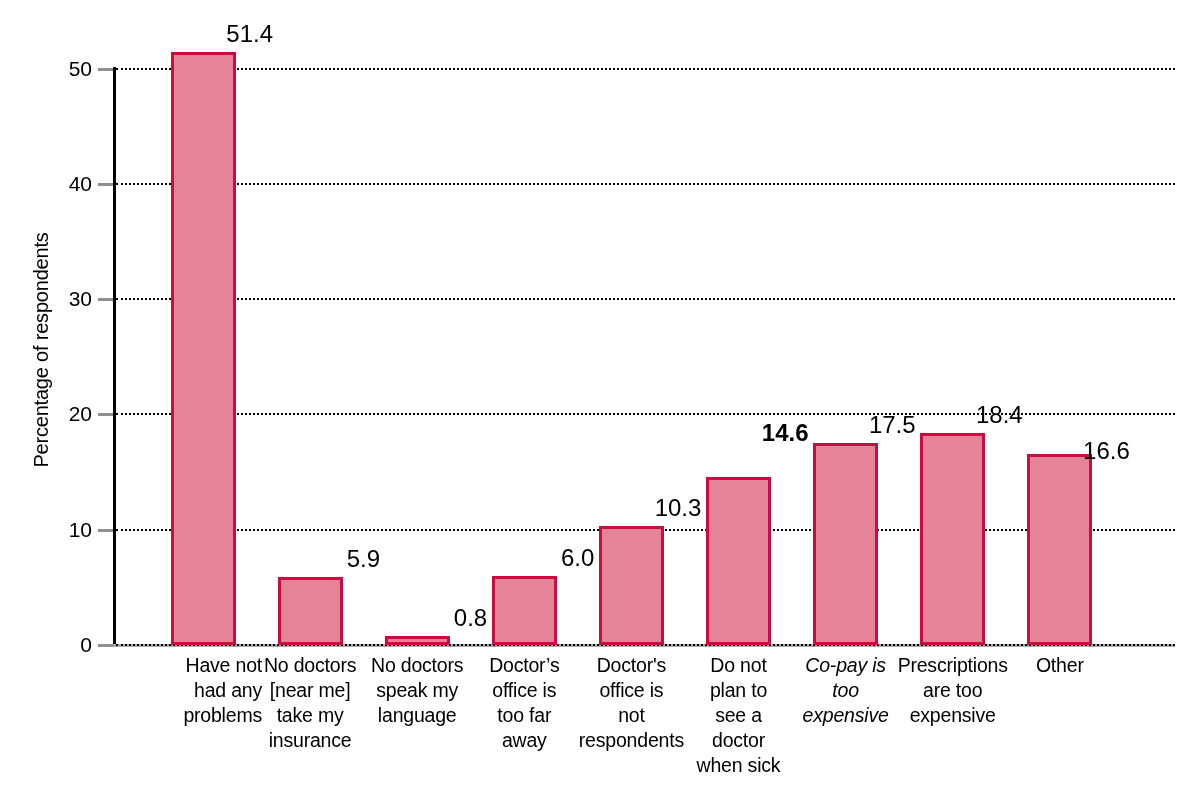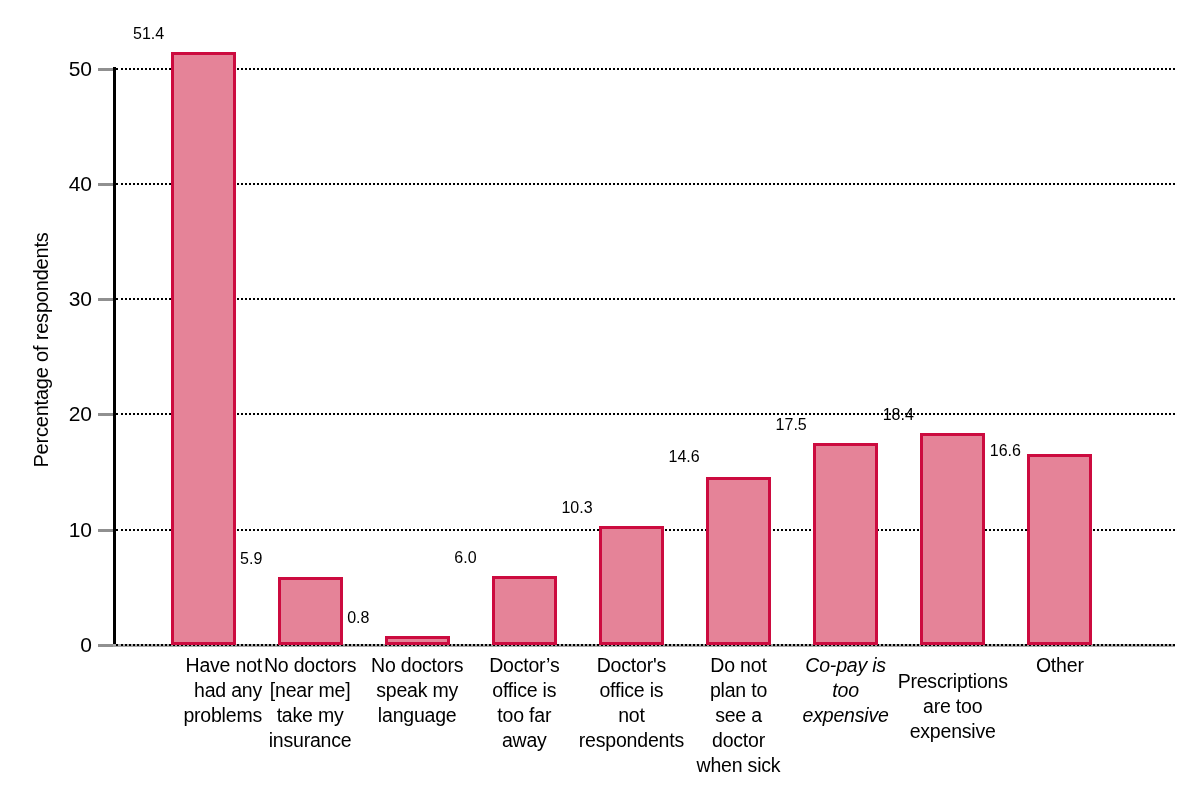--- a/index.html
+++ b/index.html
@@ -91,22 +91,22 @@
   .bar {
     position: absolute;
     background: #e58398;
     border: 3px solid #cc0b3f;
     box-sizing: border-box;
   }
 
   .bar-value {
     position: absolute;
     width: 140px;
-    text-align: left;
-    font-size: 16px;
+    text-align: right;
+    font-size: 24px;
     line-height: 20px;
     white-space: nowrap;
   }
 
   .cat-label {
     position: absolute;
     top: 653px;
     width: 118px;
     text-align: center;
     font-size: 19.5px;
@@ -167,34 +167,34 @@
 office is
 too far
 away</div>
       <div class="bar" title="10.3" style="left: 598.9px; top: 526.241px; width: 65px; height: 118.759px; background: rgb(229, 131, 152); border-color: rgb(204, 11, 63);"></div>
       <div class="bar-value" style="left: 561.4px; top: 498.241px;">10.3</div>
       <div class="cat-label" style="left: 572.4px;">Doctor's
 office is
 not
 respondents</div>
       <div class="bar" title="14.6" style="left: 706px; top: 476.662px; width: 65px; height: 168.338px; background: rgb(229, 131, 152); border-color: rgb(204, 11, 63);"></div>
-      <div class="bar-value" style="left: 668.5px; top: 447px;">14.6</div>
+      <div class="bar-value" style="left: 668.5px; top: 423px; font-weight: bold;">14.6</div>
       <div class="cat-label" style="left: 679.5px;">Do not
 plan to
 see a
 doctor
 when sick</div>
       <div class="bar" title="17.5" style="left: 813.1px; top: 443.225px; width: 65px; height: 201.775px; background: rgb(229, 131, 152); border-color: rgb(204, 11, 63);"></div>
       <div class="bar-value" style="left: 775.6px; top: 415.225px;">17.5</div>
       <div class="cat-label" style="left: 786.6px; font-style: italic;">Co-pay is
 too
 expensive</div>
       <div class="bar" title="18.4" style="left: 920.2px; top: 432.848px; width: 65px; height: 212.152px; background: rgb(229, 131, 152); border-color: rgb(204, 11, 63);"></div>
       <div class="bar-value" style="left: 882.7px; top: 404.848px;">18.4</div>
-      <div class="cat-label" style="left: 893.7px; margin-top: 16px;">Prescriptions
+      <div class="cat-label" style="left: 893.7px;">Prescriptions
 are too
 expensive</div>
       <div class="bar" title="16.6" style="left: 1027.3px; top: 453.602px; width: 65px; height: 191.398px; background: rgb(229, 131, 152); border-color: rgb(204, 11, 63);"></div>
       <div class="bar-value" style="left: 989.8px; top: 425.602px; margin-top: 15px;">16.6</div>
       <div class="cat-label" style="left: 1000.8px;">Other</div>
     </div>
 
 </div>
 
 </body></html>

